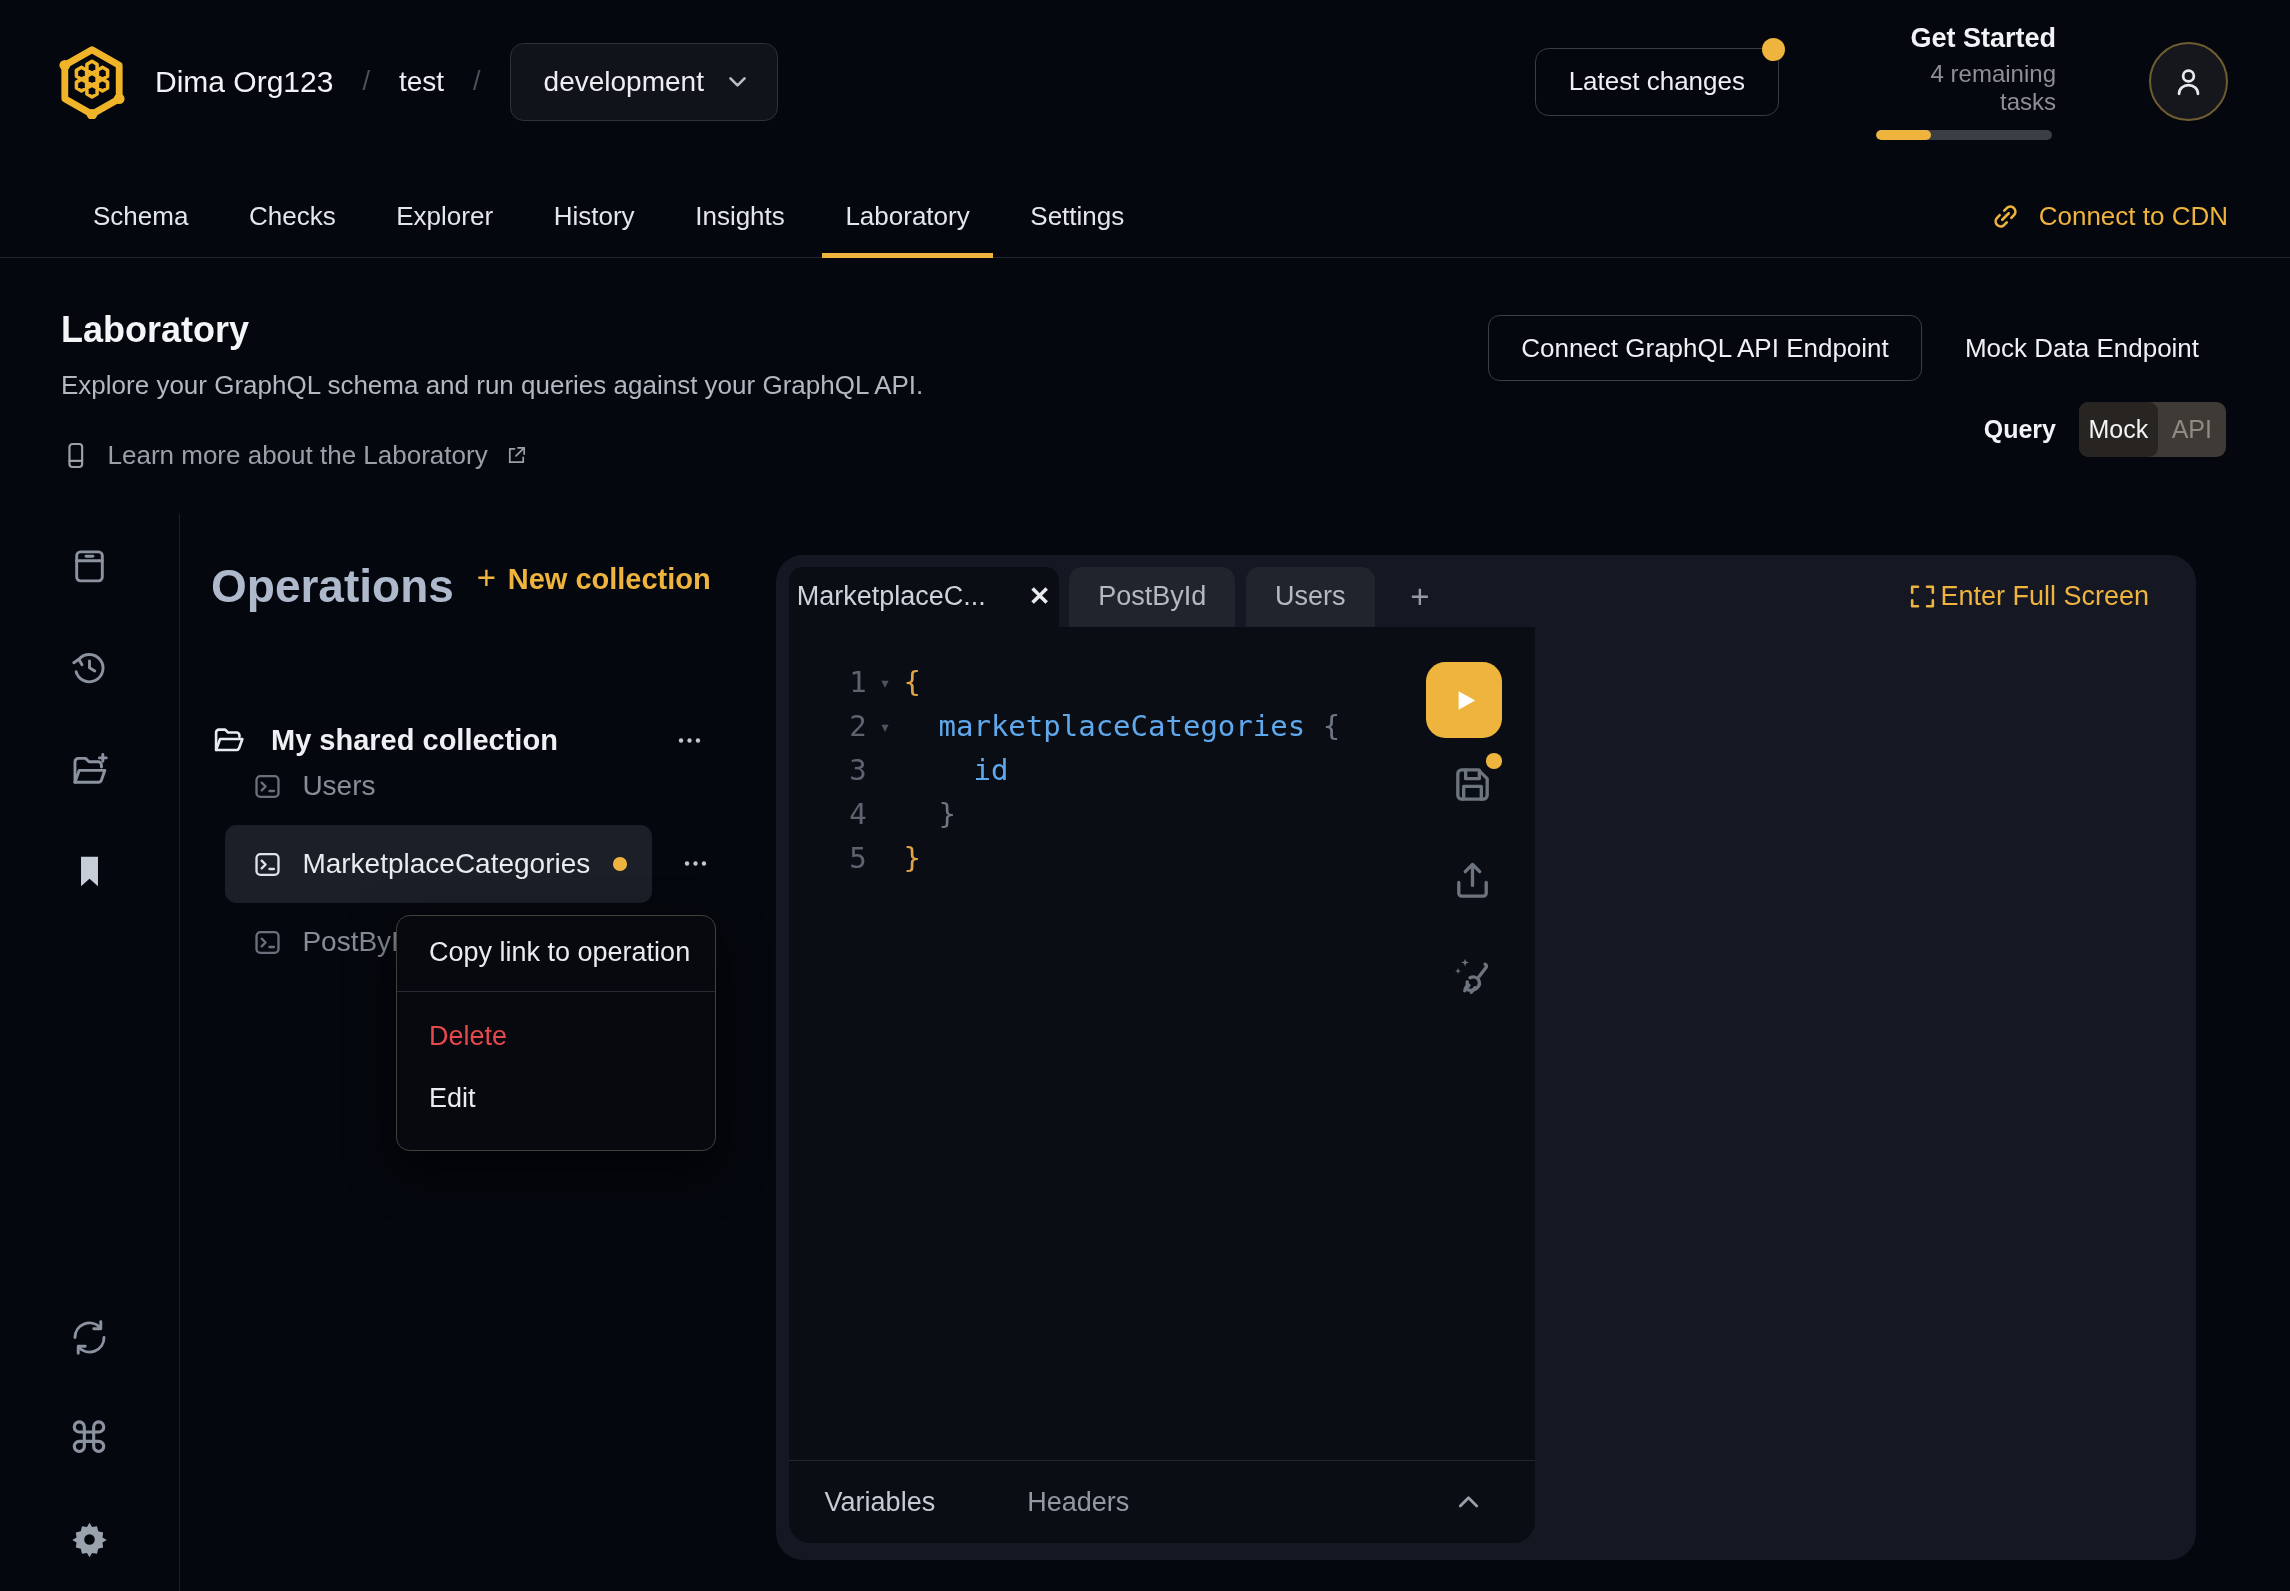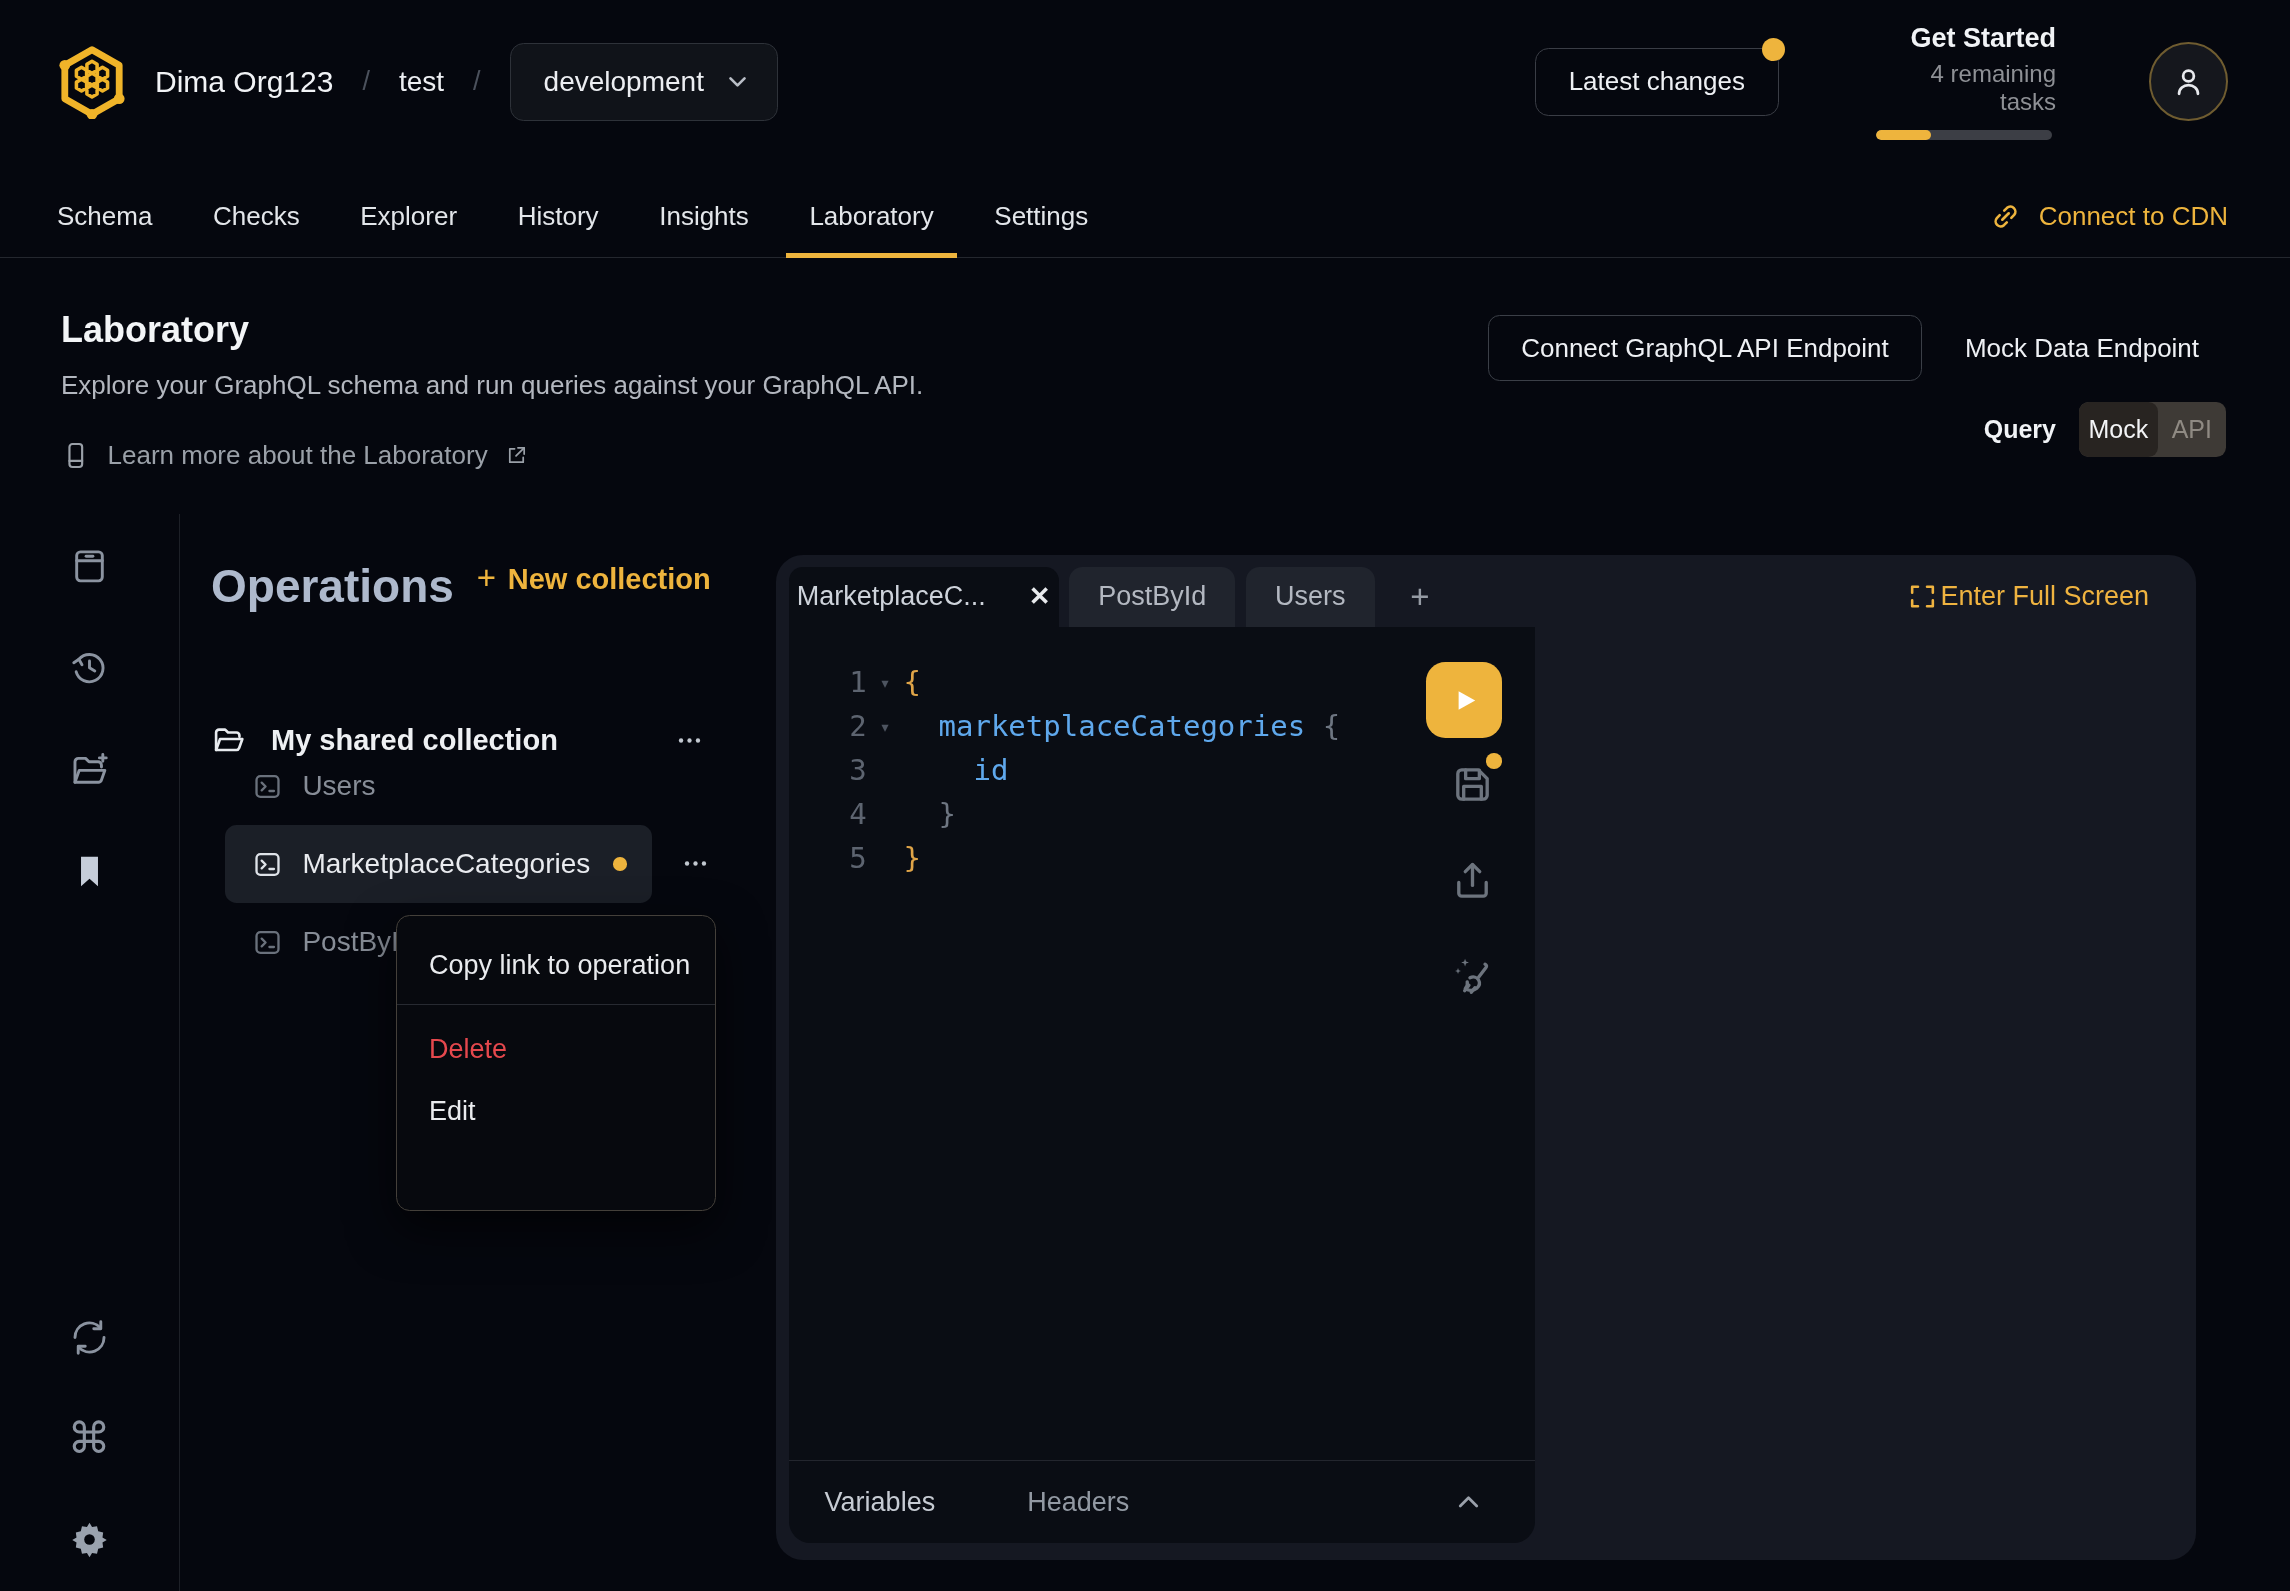--- a/index.html
+++ b/index.html
@@ -38,21 +38,21 @@
   .gs-sub { font-size:24px; color:#8e9095; margin-top:5.8px; }
   .gs-bar { margin-top:13.6px; width:176px; height:9.7px; border-radius:5.8px; background:#3c3e45; overflow:hidden; }
   .gs-fill { height:100%; border-radius:5.8px; background:#eeb43d; }
   .avatar {
     margin-left:93px; width:79px; height:79px; border-radius:50%;
     background:#15171d; border:2.9px solid #6f5c30; display:flex; align-items:center; justify-content:center; cursor:pointer;
   }
 
   
   .nav { position:absolute; left:0; right:0; top:175px; height:83px; border-bottom:1px solid #24272e;
-         display:flex; align-items:stretch; padding-left:34px; gap:14.6px; }
+         display:flex; align-items:stretch; padding-left:70px; gap:14.6px; }
   .nav-tab { position:relative; display:flex; align-items:center; padding:0 23px; font-size:26px; color:#e3e6ea; cursor:pointer; }
   .nav-tab.active::after { content:""; position:absolute; left:0; right:0; bottom:-1px; height:4.9px; background:#eeb43d; }
   .cdn-link { position:absolute; right:62px; top:175px; height:83px; display:flex; align-items:center; gap:17.5px;
               color:#eeb43d; font-size:26px; cursor:pointer; }
 
   
   .subheader-left { position:absolute; left:61px; top:309px; }
   .page-title { font-size:36px; font-weight:600; color:#f3f5f7; }
   .page-desc { margin-top:19.4px; font-size:26px; color:#b3b7bf; }
   .learn-more { margin-top:39px; display:flex; align-items:center; gap:17.5px; color:#9aa0a8; font-size:26px; cursor:pointer; }
@@ -93,22 +93,22 @@
             border-radius:11.6px; cursor:pointer; }
   .op-row .op-label { font-size:28px; color:#878d97; }
   .op-row.active { background:#1b1f27; }
   .op-row.active .op-label { color:#e9ebef; }
   .op-ic { color:#6a717c; }
   .op-row.active .op-ic { color:#dfe3e9; }
   .op-dot { position:absolute; right:25px; top:50%; margin-top:-6.8px; width:13.6px; height:13.6px; border-radius:50%; background:#eeb43d; }
   .op-menu-dots { position:absolute; right:-58px; top:50%; margin-top:-14.6px; }
 
   
-  .ctx-menu { position:absolute; left:396px; top:915px; width:320px; height:296px; z-index:30;
-    background:#07090e; border:1.9px solid #44403a; border-radius:13.6px; padding-top:18px;
+  .ctx-menu { position:absolute; left:396px; top:915px; width:320px; height:236px; z-index:30;
+    background:#07090e; border:1.9px solid #44403a; border-radius:13.6px; padding-top:5px;
     box-shadow:0 17.5px 47px rgba(0,0,0,.65); }
   .ctx-item { height:62px; display:flex; align-items:center; padding-left:32px; font-size:27px; color:#e9ebee; cursor:pointer; }
   .ctx-div { border-top:1px solid #272a31; margin:7.8px 0 13.6px 0; }
   .ctx-item.danger { color:#e5484d; }
 
   
   .panel { position:absolute; left:776px; top:555px; width:1420px; height:1005px; background:#151822; border-radius:27px; }
   .tab-row { position:absolute; left:12.6px; top:11.6px; height:60px; display:flex; align-items:flex-end; gap:10.7px; }
   .ed-tab { height:60px; display:flex; align-items:center; justify-content:center; gap:21.3px;
             border-radius:13.6px 13.6px 0 0; padding:0 29px; font-size:27px; color:#b3b8c1; background:#20242d; cursor:pointer; }

